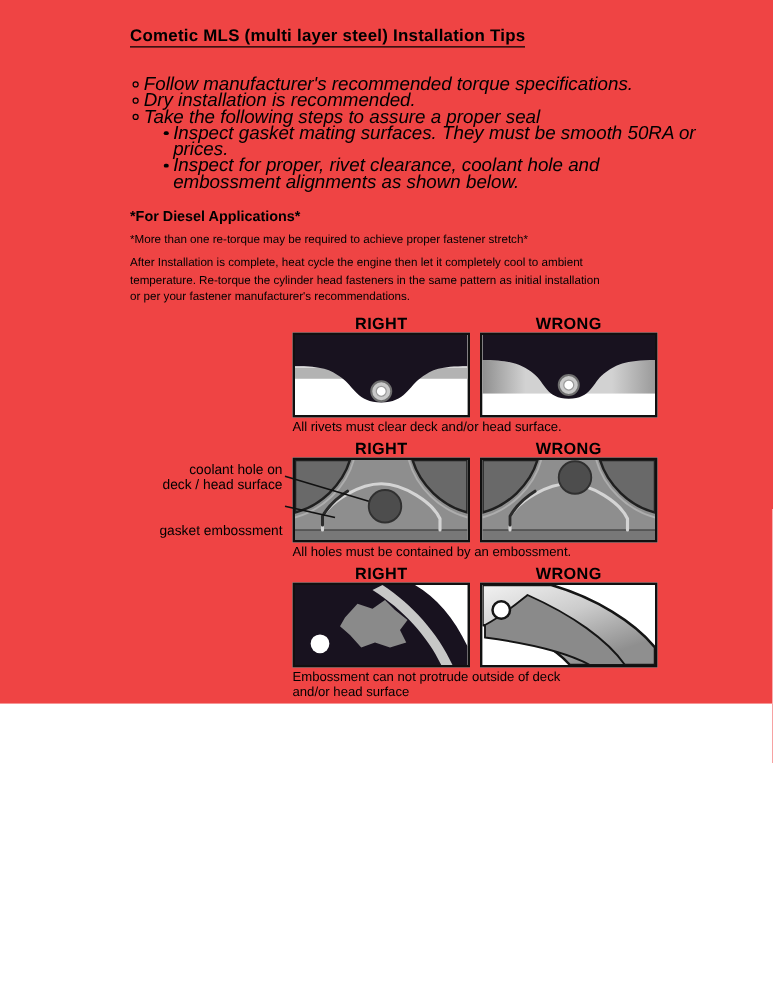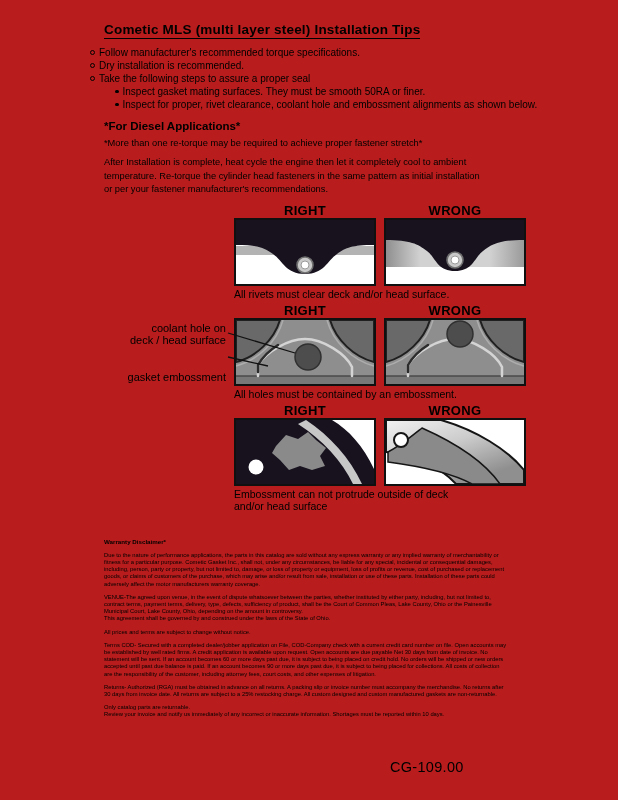--- a/index.html
+++ b/index.html
@@ -1,27 +1,27 @@
 <!DOCTYPE html>
 <html><head>
 <meta charset="utf-8">
 <style>
   html,body { margin:0; padding:0; background:#ffffff; }
   .sheet {
-    position:relative; width:618px; height:800px; background:#b91c1c;
+    position:relative; width:618px; height:563px; background:#ef4444;
     font-family:"Liberation Sans", sans-serif; color:#000; overflow:hidden;
   }
   .content { padding-top:20px; margin-left:88px; width:490px; }
 
   .title {
     display:inline-block; margin:0 0 7px 16px; padding-bottom:1px;
     font-size:13.5px; font-weight:bold; border-bottom:1.6px solid #000; letter-spacing:.2px;
   }
 
-  .tips { list-style:none; margin:0; padding:0; font-size:10px; line-height:13px; }
+  .tips { list-style:none; margin:16px; padding:0; font-size:15px; line-height:13px;font-style:italic; }
   .tips li { display:flex; align-items:flex-start; }
   .o-marker { flex:none; width:3px; height:3px; border:1px solid #000; border-radius:50%; margin:4px 4px 0 2px; }
   .dot-marker { flex:none; width:3.5px; height:3.5px; background:#000; border-radius:50%; margin:4.5px 4px 0 27px; }
 
   .diesel-heading { font-size:11.5px; font-weight:bold; margin:9px 0 5px 16px; }
   .body { font-size:9.3px; line-height:13.4px; margin:0 0 6px 16px; white-space:pre-line; }
 
   .dg-section { margin-top:4px; }
   .dg-row { position:relative; padding-left:146px; margin-bottom:3px; }
   .dg-headers { display:flex; width:292px; height:15px; font-weight:bold; font-size:13px; letter-spacing:.3px; }
@@ -63,21 +63,21 @@
       <li>
         <span class="o-marker"></span>
         <span>Dry installation is recommended.</span>
       </li>
       <li>
         <span class="o-marker"></span>
         <span>Take the following steps to assure a proper seal</span>
       </li>
       <li>
         <span class="dot-marker"></span>
-        <span>Inspect gasket mating surfaces.  They must be smooth 50RA or finer.</span>
+        <span>Inspect gasket mating surfaces.  They must be smooth 50RA or prices.</span>
       </li>
       <li>
         <span class="dot-marker"></span>
         <span>Inspect for proper, rivet clearance, coolant hole and embossment alignments as shown below.</span>
       </li>
     </ul>
 
     <div class="diesel-heading">*For Diesel Applications*</div>
     <p class="body">*More than one re-torque may be required to achieve proper fastener stretch*</p>
     <p class="body">After Installation is complete, heat cycle the engine then let it completely cool to ambient

